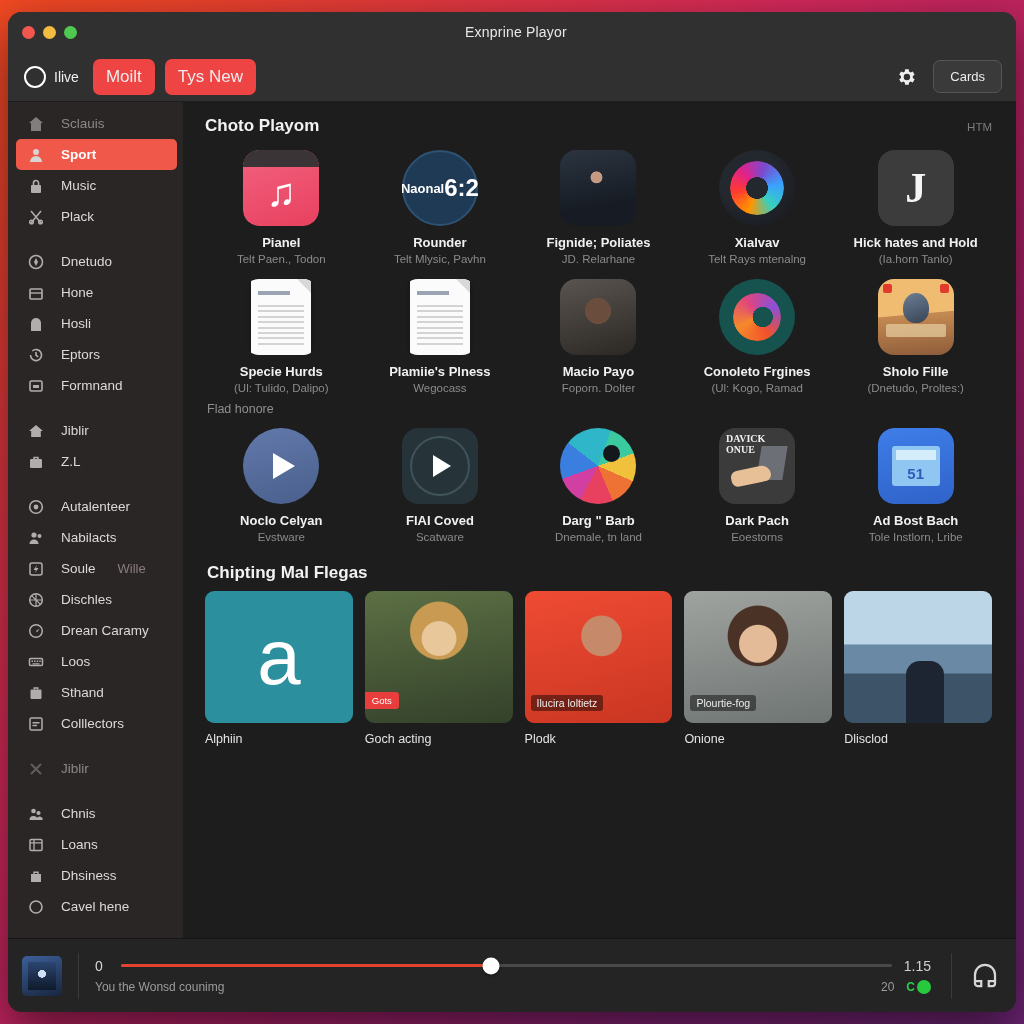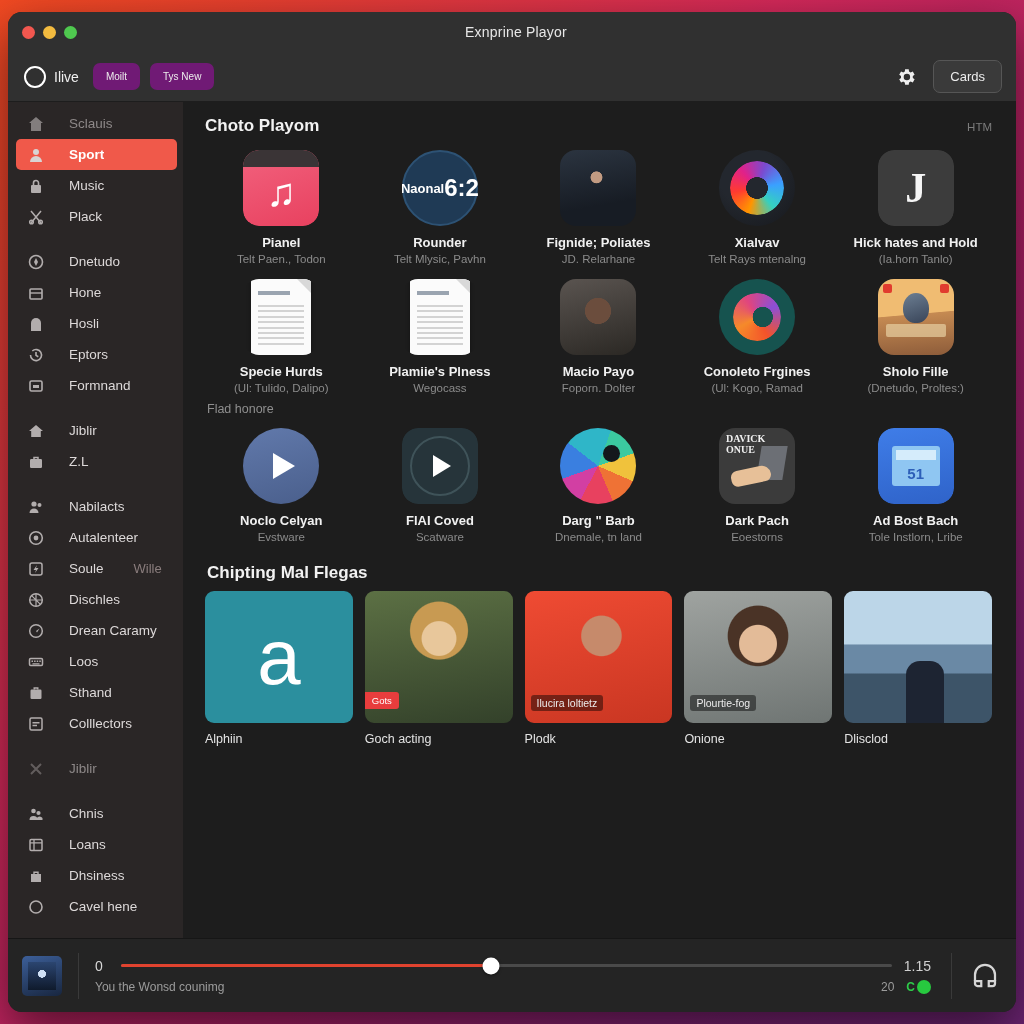--- a/index.html
+++ b/index.html
@@ -51,23 +51,23 @@
     padding: 0 14px 0 16px;
     border-bottom: 1px solid #1d1d1d;
   }
   .brand { display: flex; align-items: center; gap: 8px; margin-right: 14px; }
   .brand-ring {
     width: 22px; height: 22px; border-radius: 50%;
     border: 2.3px solid #fff;
   }
   .brand-label { font-size: 14px; color: #f0f0f0; }
   .tbtn {
-    background: #701a75; color: #ececec;
+    background: #ef4444; color: #ececec;
     border: none; border-radius: 7px;
-    font-size: 10px; font-family: inherit;
+    font-size: 17px; font-family: inherit;
     padding: 8px 13px; margin-right: 10px;
     cursor: pointer;
   }
   .spacer { flex: 1; }
   .gear { width: 22px; height: 22px; margin-right: 16px; cursor: pointer; }
   .cards-btn {
     background: #3a3a3a; color: #ededed;
     border: 1px solid #565656; border-radius: 7px;
     font-size: 13px; font-family: inherit;
     padding: 8px 16px; cursor: pointer;
@@ -78,21 +78,21 @@
 
   
   .sidebar {
     width: 175px; flex: 0 0 175px;
     background: #2a2626;
     padding-top: 6px;
     overflow: hidden;
     position: relative;
   }
   .sb-item {
-    display: flex; align-items: center; gap: 25px;
+    display: flex; align-items: center; gap: 17px;
     height: 31px; padding: 0 12px 0 20px;
     cursor: pointer;
   }
   .sb-item .ico {
     width: 16px; height: 16px; flex: 0 0 16px;
     display: flex; align-items: center; justify-content: center;
     opacity: .78;
   }
   .sb-item .lbl {
     font-size: 13.5px; color: #ddd9d9;
@@ -547,35 +547,35 @@
               <rect fill="#d9d4d4" x="2" y="5" width="12" height="9" rx="1.2"></rect>
               <path fill="none" stroke="#d9d4d4" stroke-width="1.5" d="M6 5V3.5h4V5"></path>
             </svg>
           </span>
           <span class="lbl">Z.L</span>
         </div>
         <div class="sb-gap"></div>
         <div class="sb-item">
           <span class="ico">
             <svg viewBox="0 0 16 16" width="16" height="16">
+              <circle fill="none" stroke="#d9d4d4" stroke-width="1.6" cx="8" cy="8" r="6.3"></circle>
+              <circle fill="#d9d4d4" cx="8" cy="8" r="2.4"></circle>
+            </svg>
+          </span>
+          <span class="lbl">Autalenteer</span>
+        </div>
+        <div class="sb-item">
+          <span class="ico">
+            <svg viewBox="0 0 16 16" width="16" height="16">
               <circle fill="#d9d4d4" cx="6" cy="5" r="2.6"></circle>
               <circle fill="#d9d4d4" cx="11.5" cy="6" r="2"></circle>
               <path fill="#d9d4d4" d="M1.5 14a4.5 4.5 0 0 1 9 0z"></path>
             </svg>
           </span>
           <span class="lbl">Nabilacts</span>
-        </div>
-        <div class="sb-item">
-          <span class="ico">
-            <svg viewBox="0 0 16 16" width="16" height="16">
-              <circle fill="none" stroke="#d9d4d4" stroke-width="1.6" cx="8" cy="8" r="6.3"></circle>
-              <circle fill="#d9d4d4" cx="8" cy="8" r="2.4"></circle>
-            </svg>
-          </span>
-          <span class="lbl">Autalenteer</span>
         </div>
         <div class="sb-item">
           <span class="ico">
             <svg viewBox="0 0 16 16" width="16" height="16">
               <rect fill="none" stroke="#d9d4d4" stroke-width="1.5" x="2" y="2" width="12" height="12" rx="2"></rect>
               <path fill="#d9d4d4" d="M9 4 5.5 9H8l-1 3 3.5-5H8z"></path>
             </svg>
           </span>
           <span class="lbl">Soule</span>
           <span class="sub">Wille</span>

